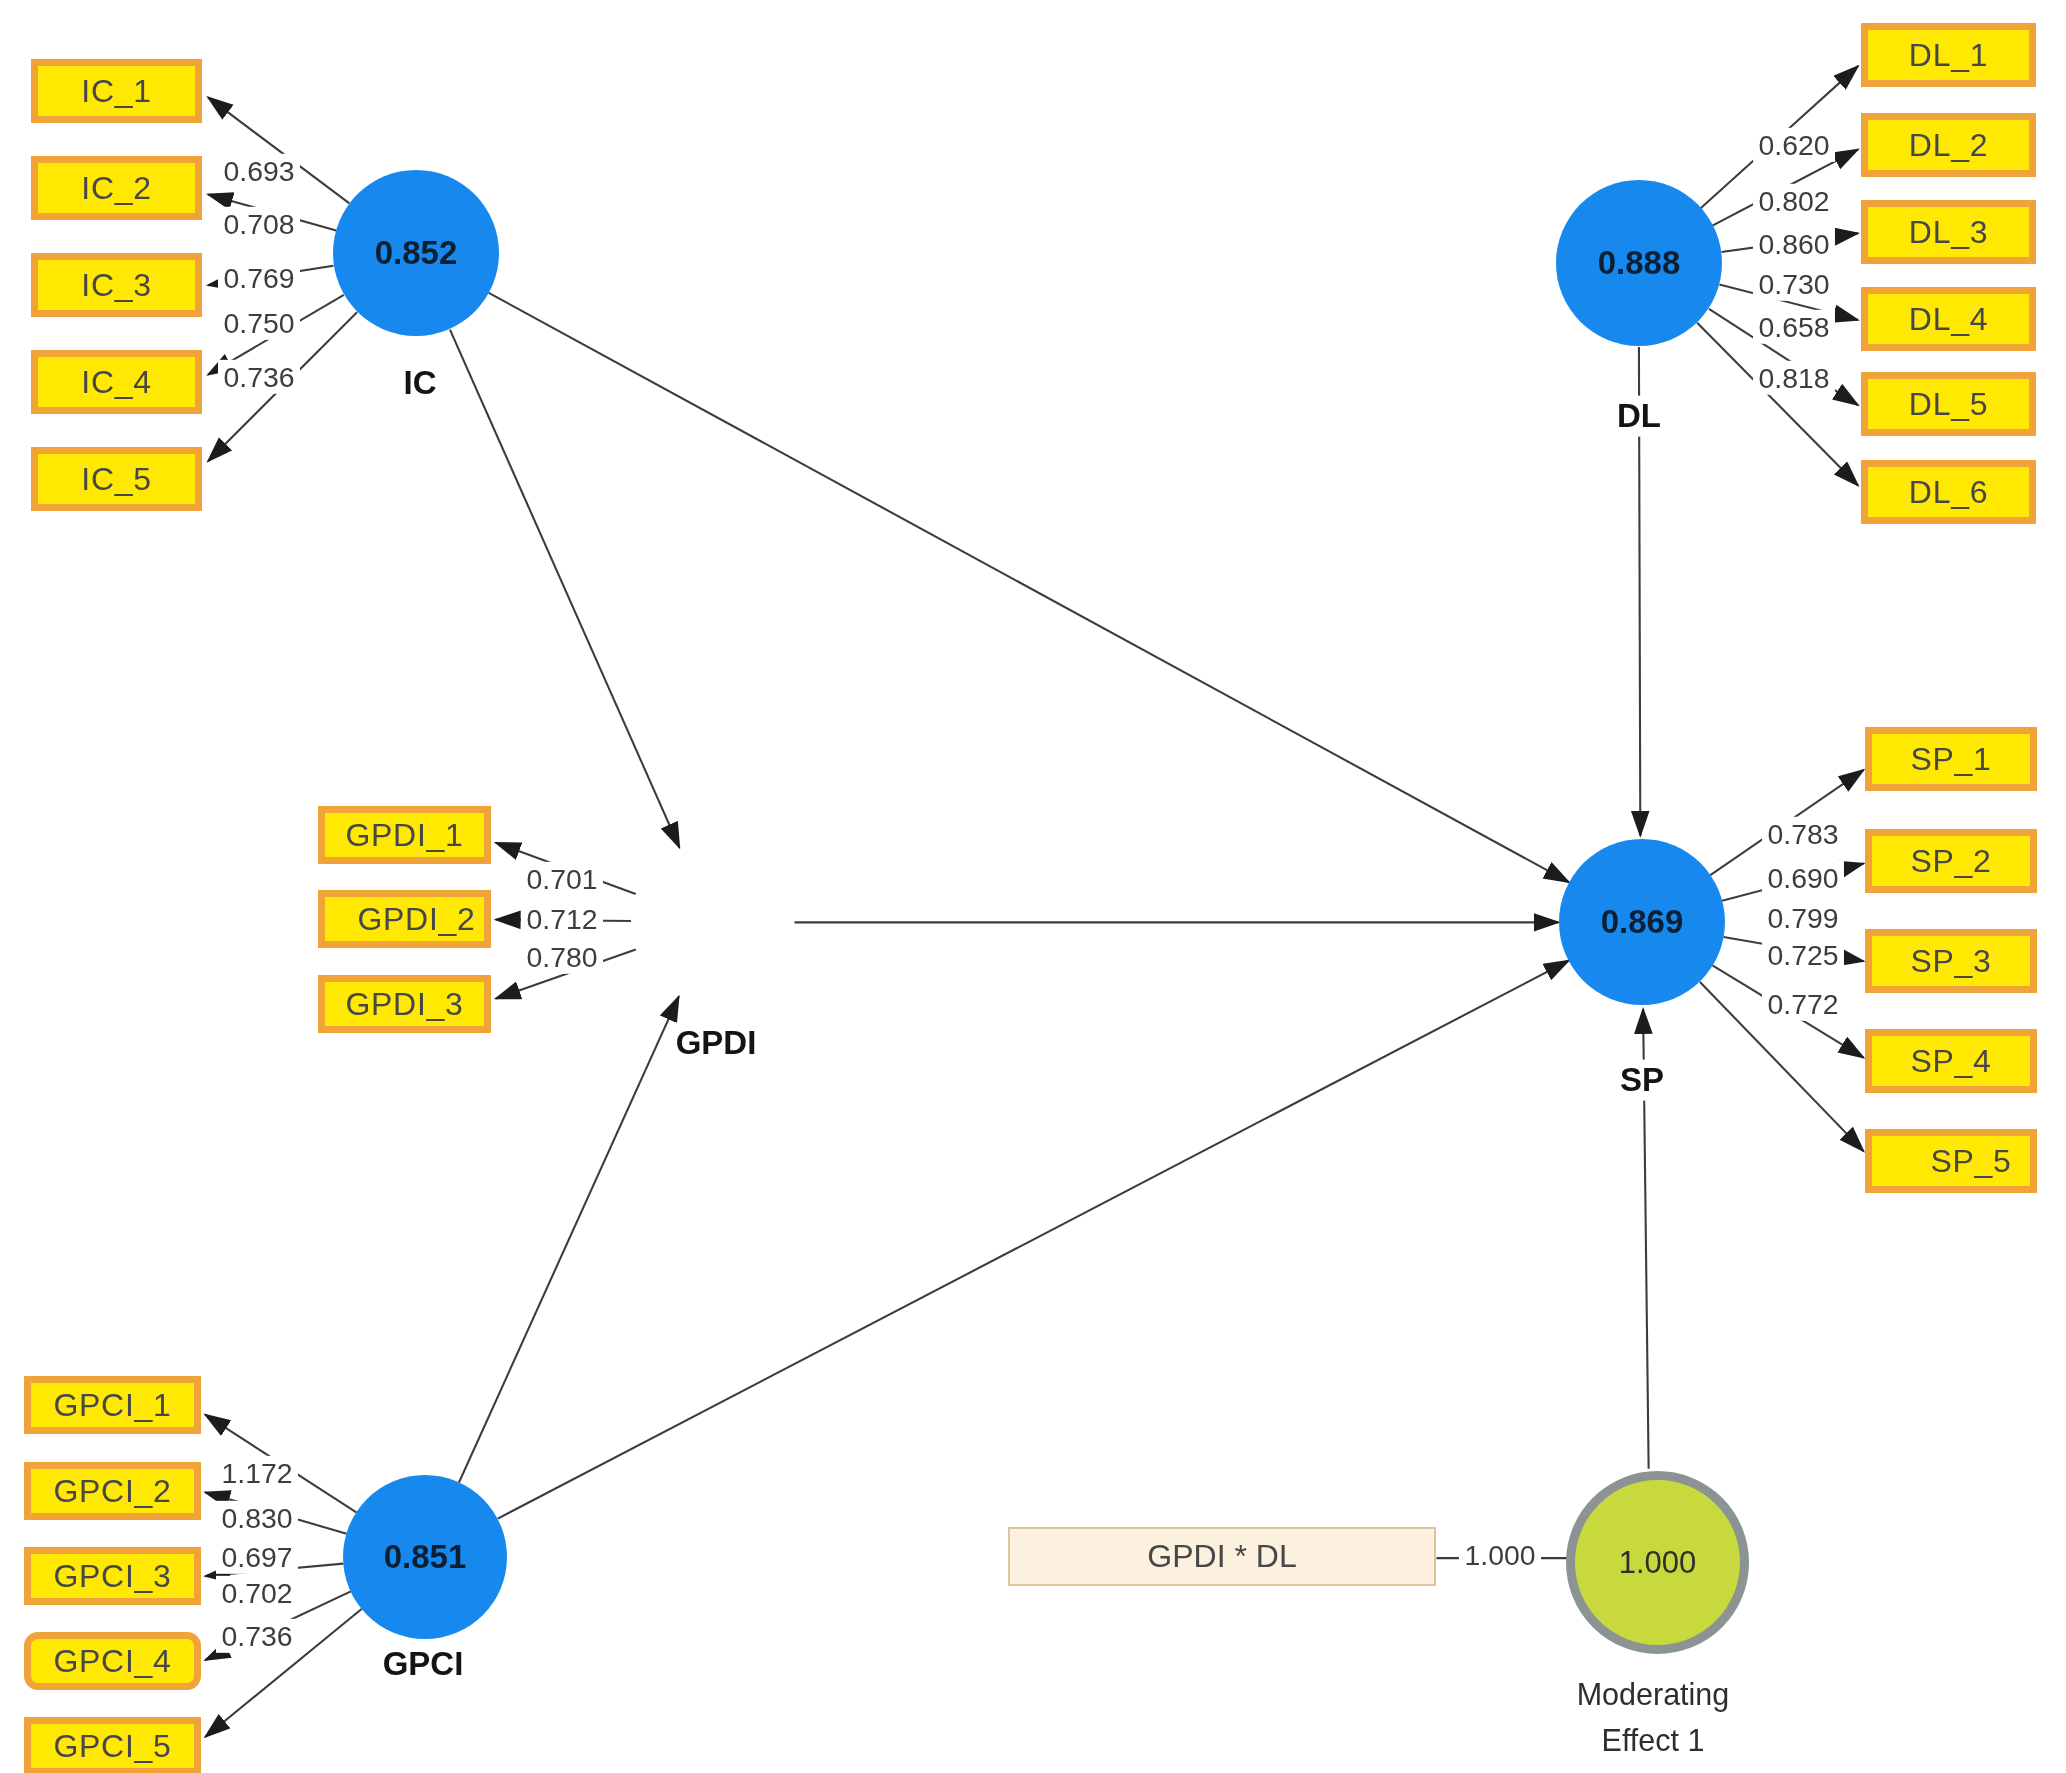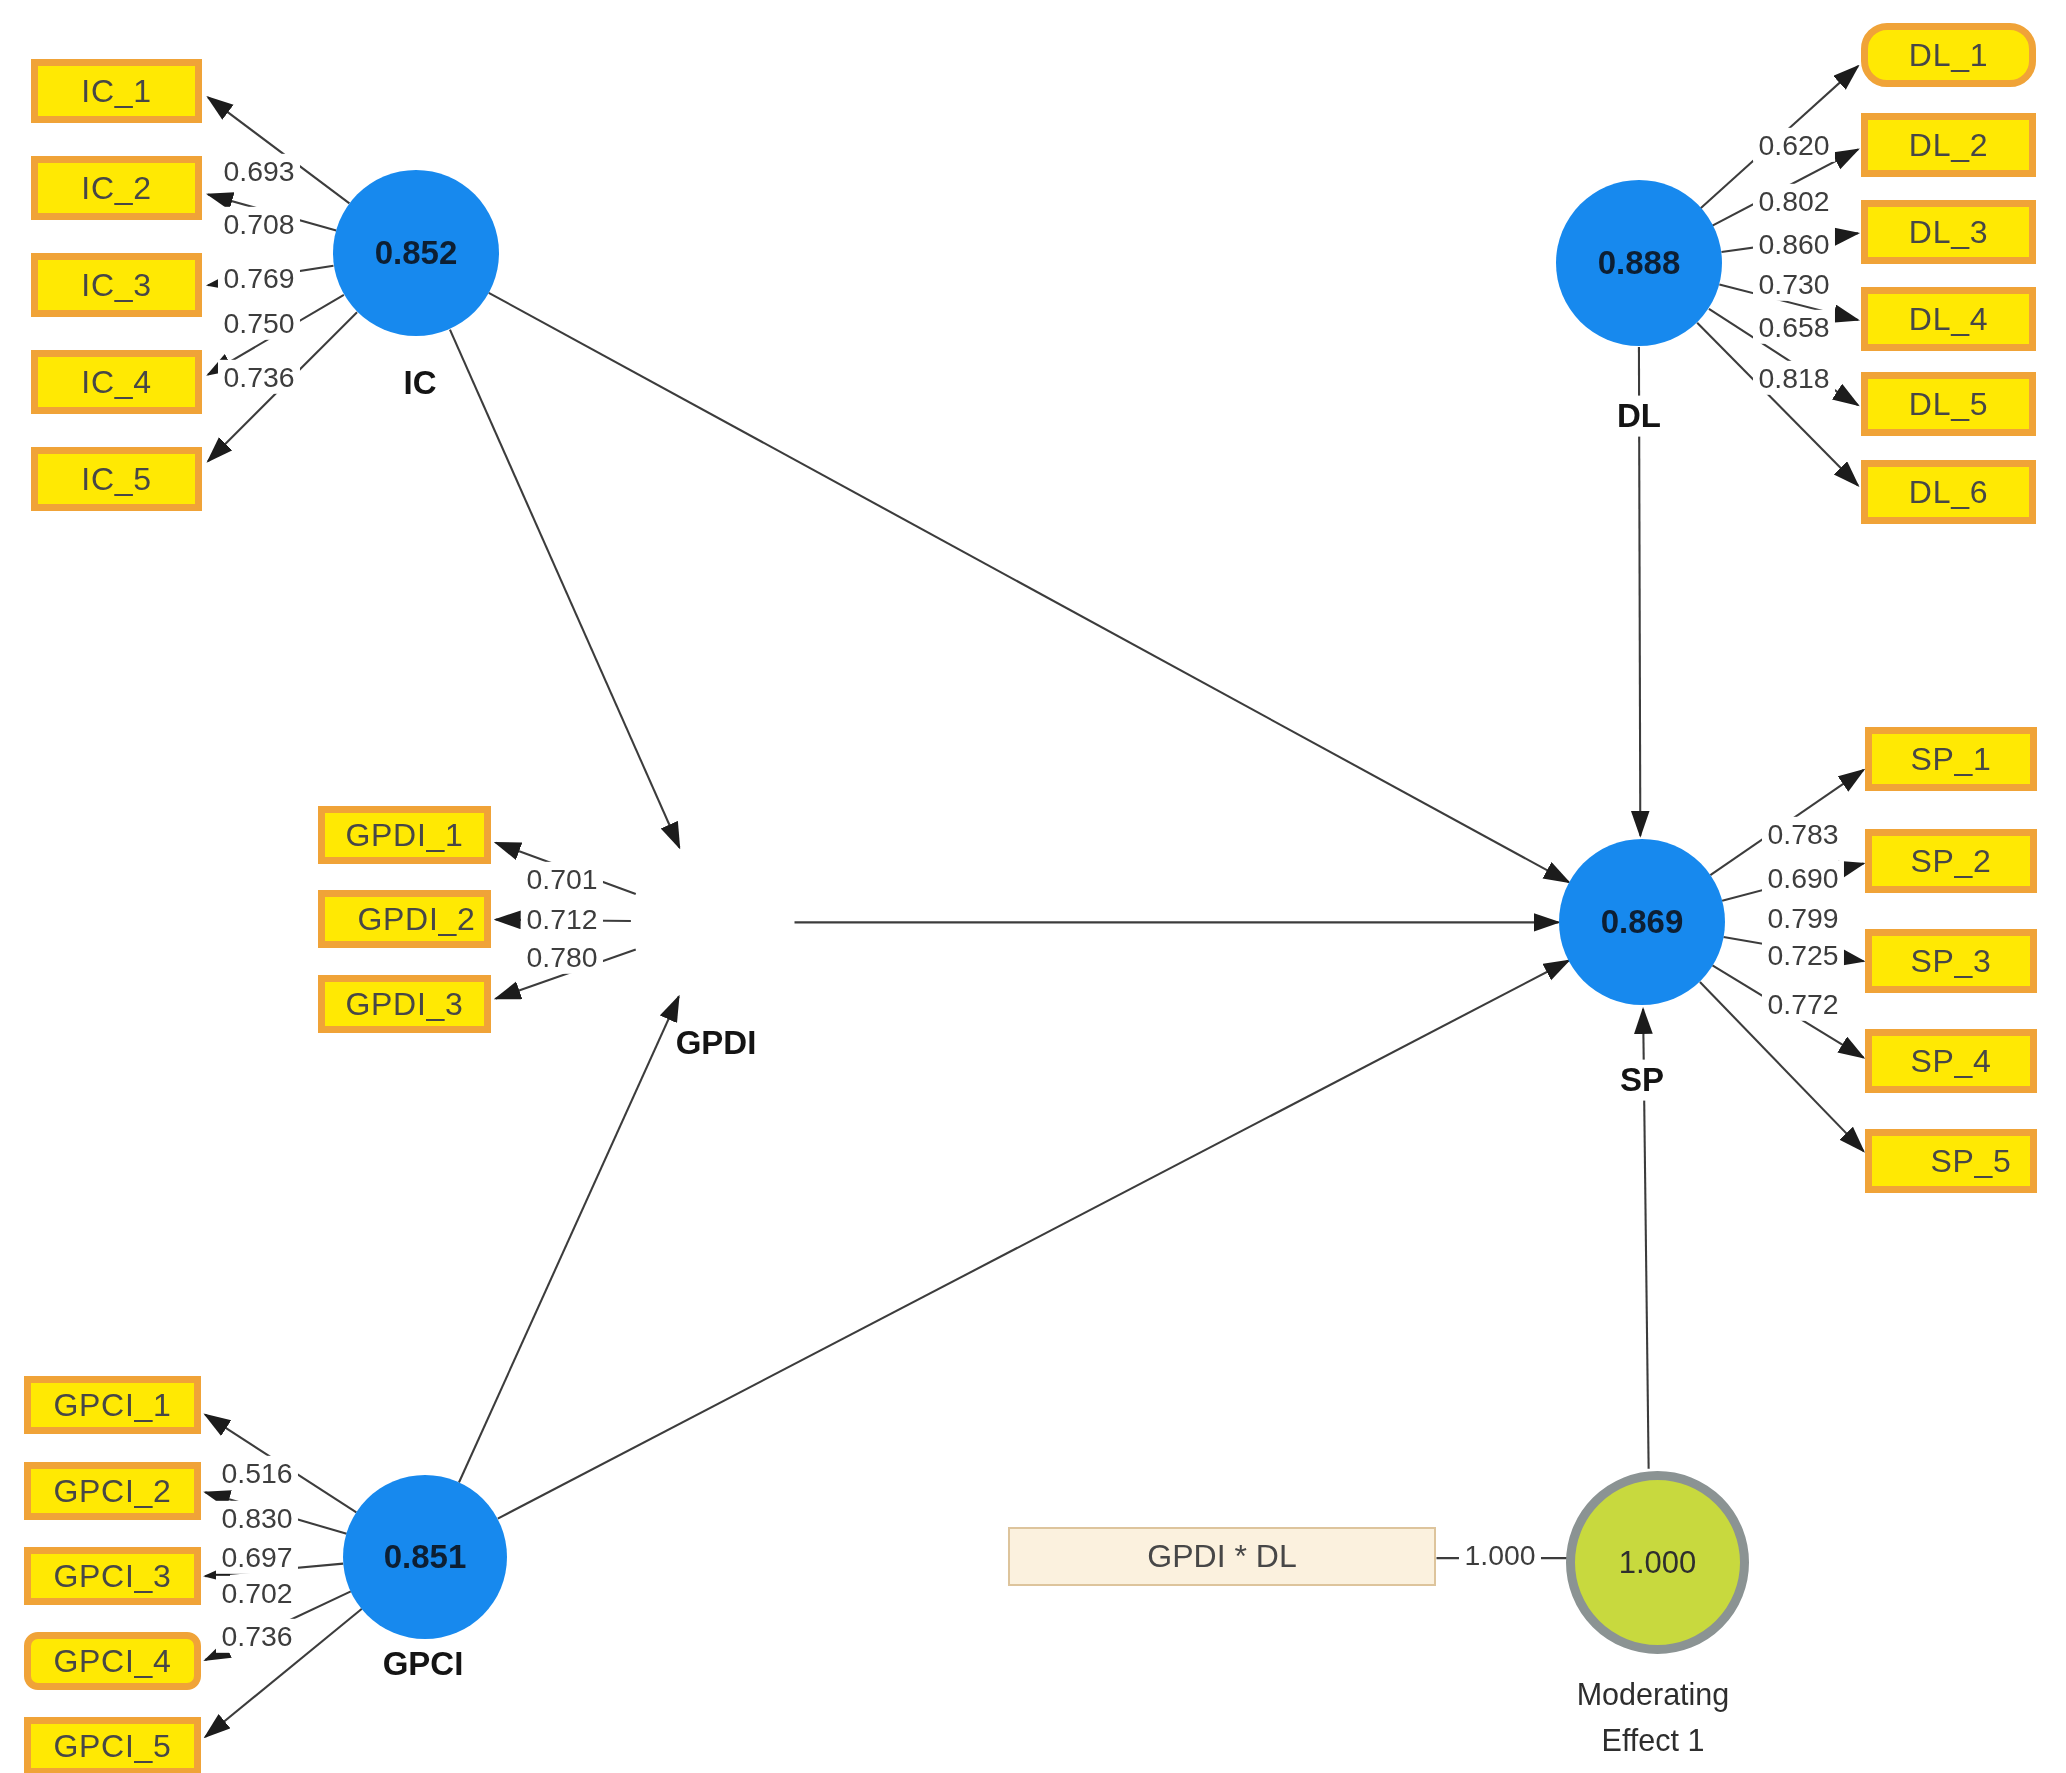--- a/index.html
+++ b/index.html
@@ -118,21 +118,21 @@
   <div class="loading" style="left:259px;top:171px;">0.693</div>
   <div class="loading" style="left:259px;top:224px;">0.708</div>
   <div class="loading" style="left:259px;top:278px;">0.769</div>
   <div class="loading" style="left:259px;top:323px;">0.750</div>
   <div class="loading" style="left:259px;top:377px;">0.736</div>
   <div class="construct" style="left:333px;top:170px;width:166px;height:166px;">
     <span class="val">0.852</span>
   </div>
   <div class="clabel" style="left:420px;top:383px;">IC</div>
 
-  <div class="ind" style="left:1861px;top:23px;width:175px;height:64px;border-radius:26px;">
+  <div class="ind" style="left:1861px;top:23px;width:175px;height:64px;">
       <span>DL_1</span>
     </div>
   <div class="ind" style="left:1861px;top:113px;width:175px;height:64px;">
       <span>DL_2</span>
     </div>
   <div class="ind" style="left:1861px;top:200px;width:175px;height:64px;">
       <span>DL_3</span>
     </div>
   <div class="ind" style="left:1861px;top:287px;width:175px;height:64px;">
       <span>DL_4</span>
@@ -176,21 +176,21 @@
     </div>
   <div class="ind" style="left:24px;top:1547px;width:177px;height:58px;">
       <span>GPCI_3</span>
     </div>
   <div class="ind" style="left:24px;top:1632px;width:177px;height:58px;border-radius:14px;">
       <span>GPCI_4</span>
     </div>
   <div class="ind" style="left:24px;top:1717px;width:177px;height:58px;">
       <span>GPCI_5</span>
     </div>
-  <div class="loading" style="left:257px;top:1473px;">0.516</div>
+  <div class="loading" style="left:257px;top:1473px;">1.172</div>
   <div class="loading" style="left:257px;top:1518px;">0.830</div>
   <div class="loading" style="left:257px;top:1557px;">0.697</div>
   <div class="loading" style="left:257px;top:1593px;">0.702</div>
   <div class="loading" style="left:257px;top:1636px;">0.736</div>
   <div class="construct" style="left:343px;top:1475px;width:164px;height:164px;">
     <span class="val">0.851</span>
   </div>
   <div class="clabel" style="left:423px;top:1664px;">GPCI</div>
 
   <div class="ind" style="left:1865px;top:727px;width:172px;height:64px;">

